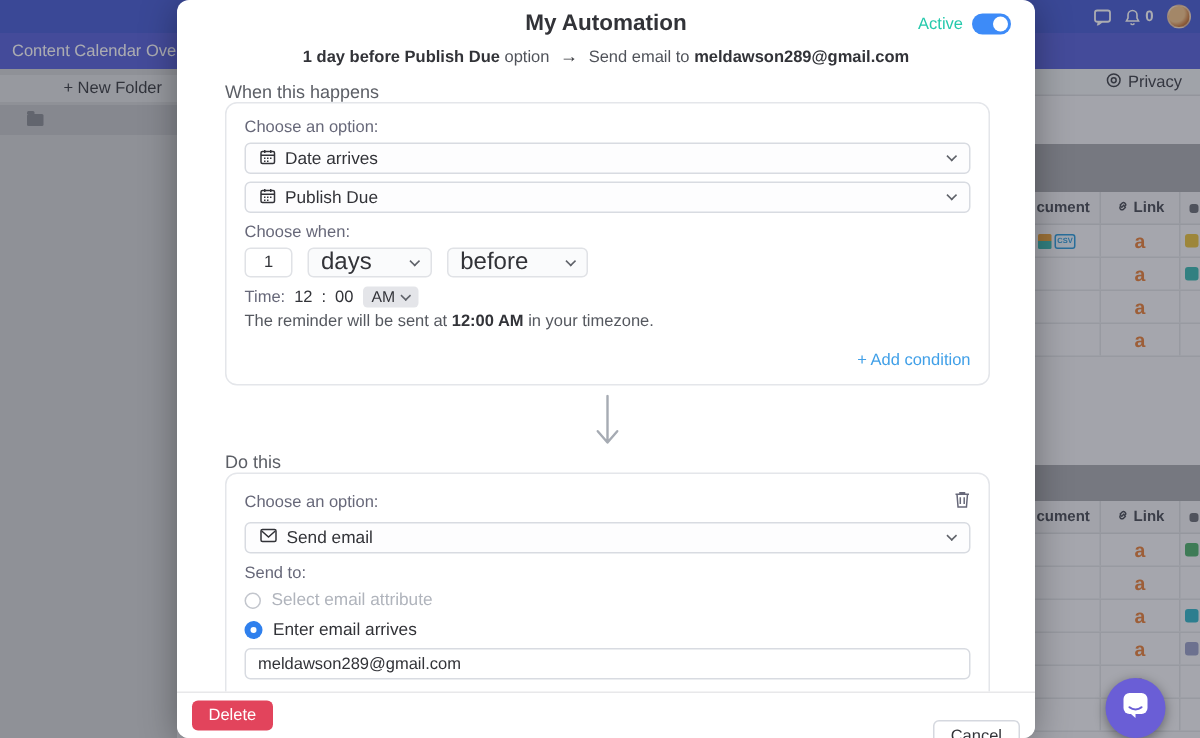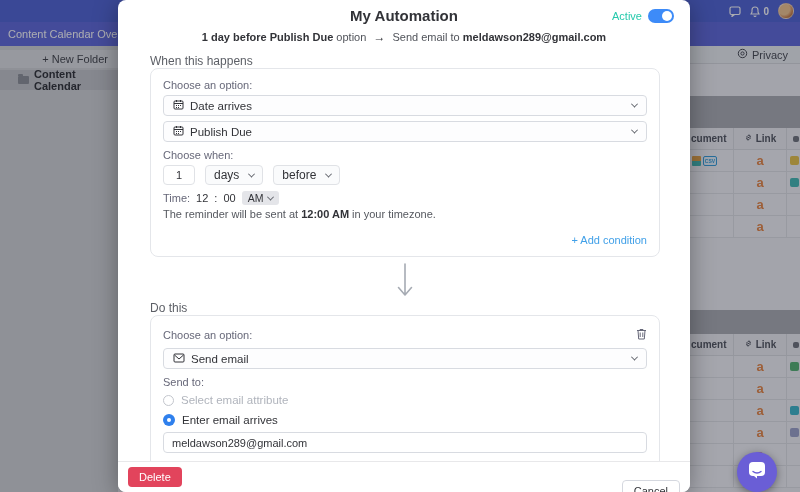--- a/index.html
+++ b/index.html
@@ -79,21 +79,21 @@
          display:flex; align-items:center; padding:0 9px; font-size:11.5px; color:#323338; gap:6px; }
   .sel .chev { margin-left:auto; }
   .chev { display:inline-block; width:5px; height:5px; border-right:1.4px solid #5f6269;
           border-bottom:1.4px solid #5f6269; transform:rotate(45deg) translate(-1px,-1px); flex:0 0 auto; }
   .mt4{margin-top:4px;} .mt5{margin-top:5px;} .mt6{margin-top:6px;} .mt7{margin-top:7px;} .mt8{margin-top:8px;}
 
   .when-row { display:flex; align-items:center; gap:10px; margin-top:4px; }
   .num-box { width:32px; height:20px; border:1px solid #e0e2e6; border-radius:4px; background:#fff;
              font-size:11px; color:#323338; text-align:center; display:flex; align-items:center; justify-content:center; }
   .mini-sel { height:20px; border:1px solid #e0e2e6; border-radius:4px; background:#fafbfc;
-              display:flex; align-items:center; gap:10px; padding:0 8px; font-size:12px; color:#323338; }
+              display:flex; align-items:center; gap:26px; padding:0 8px; font-size:16px; color:#323338; }
 
   .time-row { display:flex; align-items:center; gap:6px; margin-top:6px; font-size:11px; color:#323338; }
   .time-label { color:#676879; }
   .ampm { background:#e4e5e9; border-radius:3px; padding:1px 6px; display:flex; align-items:center;
           gap:5px; font-size:10.5px; color:#323338;text-align:center; }
   .reminder { margin-top:3px; font-size:11px; color:#55585f; }
   .reminder b { color:#323338; }
   .add-cond { margin-top:14px; align-self:flex-end; font-size:11px; color:#41a0e8; cursor:pointer; }
 
   .big-arrow { display:flex; justify-content:center; margin:6px 0 2px 0; }
@@ -186,21 +186,20 @@
   <div class="boardbar">
     <span>Content Calendar Overvie</span>
   </div>
 
   <div class="sidebar">
     <div class="newfolder">
       <span>+ New Folder</span>
     </div>
     <div class="sb-item">
       <span class="folder-ic"></span>
-      <span>Content Calendar</span>
     </div>
   </div>
 
   <div class="board-right">
     <div class="privacybar">
       <span>
         <svg width="11" height="11" viewBox="0 0 11 11">
             <circle cx="5.5" cy="5.5" r="4.2" fill="none" stroke="#40434a" stroke-width="1"></circle>
             <circle cx="5.5" cy="5.5" r="1.6" fill="none" stroke="#40434a" stroke-width="1"></circle>
           </svg>

